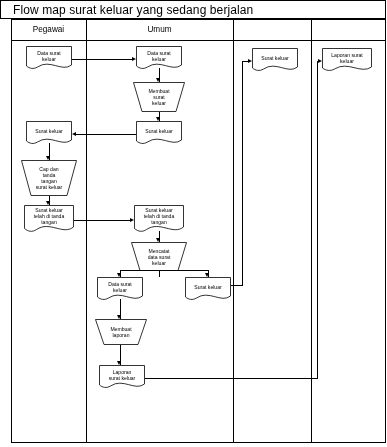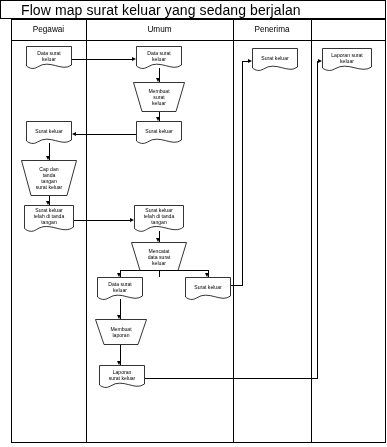--- a/index.html
+++ b/index.html
@@ -2,21 +2,21 @@
 <html><head>
 <meta charset="utf-8">
 <style>
   html,body{margin:0;padding:0;background:#fff;}
   body{width:387px;height:447px;font-family:"Liberation Sans",sans-serif;color:#000;overflow:hidden;}
   #root{position:relative;width:387px;height:447px;}
 
   
   .title-bar{position:absolute;left:0;top:0;width:386px;height:19px;
     border:1px solid #000;box-sizing:border-box;display:flex;align-items:center;}
-  .title-bar .txt{font-size:14px;padding-left:20px;letter-spacing:.1px;}
+  .title-bar .txt{font-size:12px;padding-left:12px;letter-spacing:.1px;}
 
   
   .lane-frame{position:absolute;left:11px;top:19px;width:375px;height:424px;
      border:1px solid #000;box-sizing:border-box;}
   .hdr-row{position:absolute;left:11px;top:19px;width:375px;height:22px;
      border-bottom:1px solid #000;box-sizing:border-box;}
   .lane-head{position:absolute;top:19px;height:22px;display:flex;align-items:center;
      justify-content:center;text-align:center;font-size:8.2px;line-height:9.5px;box-sizing:border-box;}
   .vdiv{position:absolute;top:19px;width:0;border-left:1px solid #000;height:424px;}
 
@@ -52,23 +52,20 @@
 
   <div class="lane-frame"></div>
   <div class="hdr-row"></div>
 
   <div class="lane-head" style="left:86px;width:147px;">
       <span>Umum</span>
     </div>
   <div class="lane-head" style="left:11px;width:75px;">
       <span>Pegawai</span>
     </div>
-  <div class="lane-head" style="left:233px;width:78px;">
-      <span>Penerima</span>
-    </div>
 
   <div class="vdiv" style="left:86px;"></div>
   <div class="vdiv" style="left:233px;"></div>
   <div class="vdiv" style="left:311px;"></div>
 
   <div class="doc" style="left:26px;top:46px;width:46px;height:26px;">
     <svg width="46" height="26" viewBox="0 0 46 26">
         <path d="M0.5,0.5 H45.5 V19 C36,26.5 24,12.5 11.5,21 C7.5,23.5 3.5,22.5 0.5,20 Z" fill="#fff" stroke="#000" stroke-width="0.8"></path>
       </svg>
     <div class="lbl" style="height:19px;">Data surat

